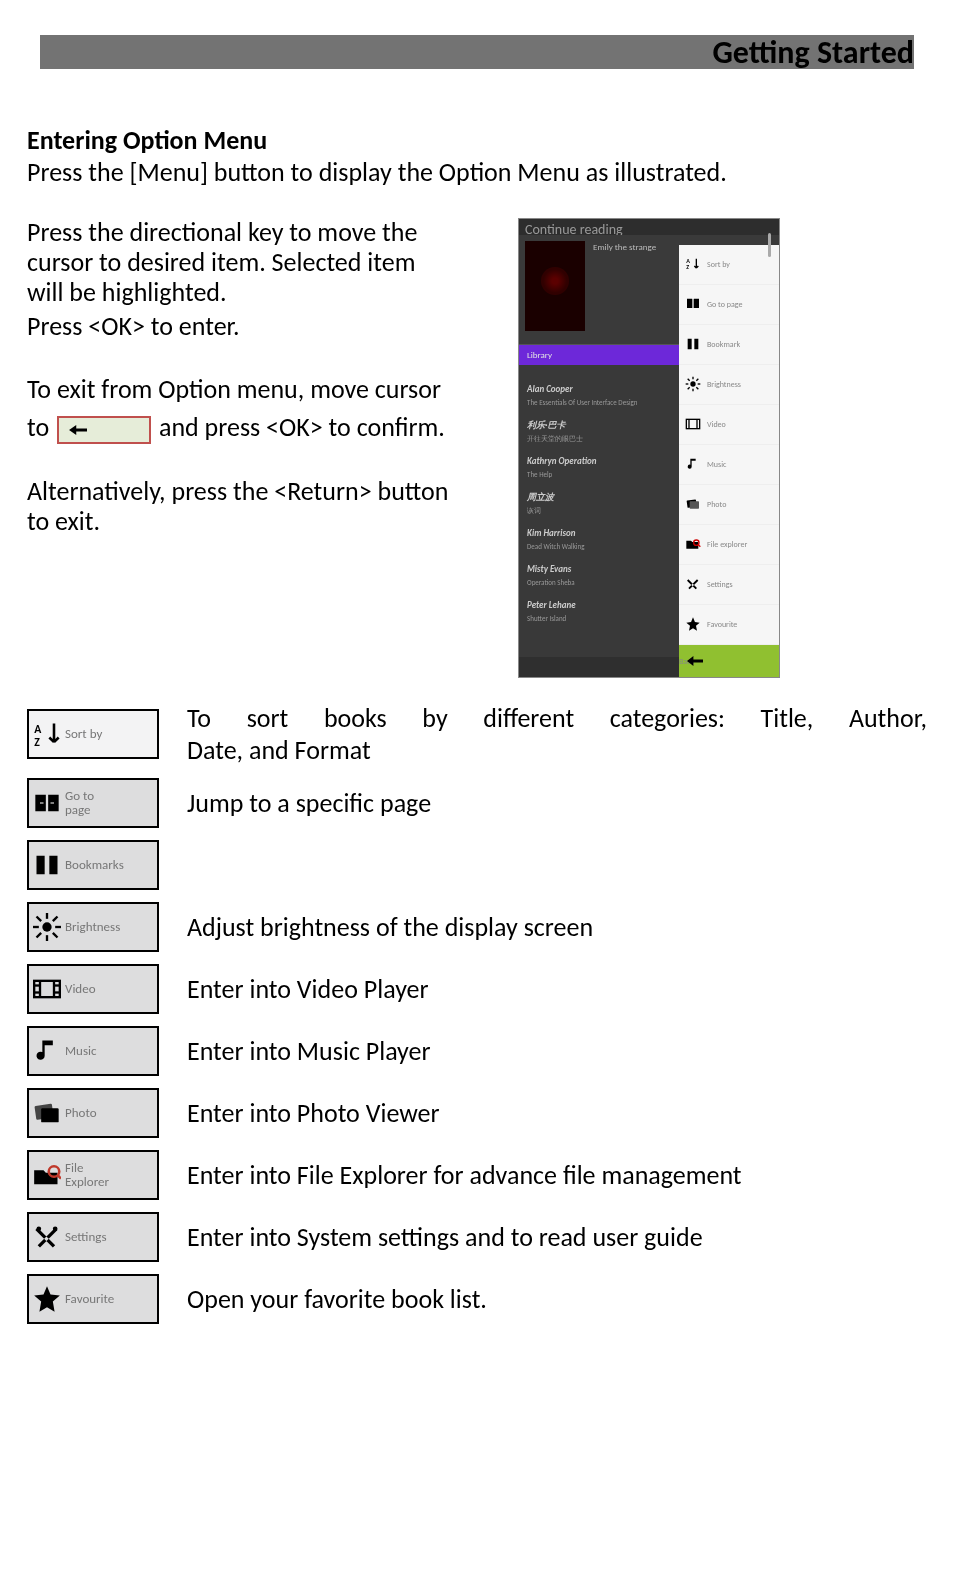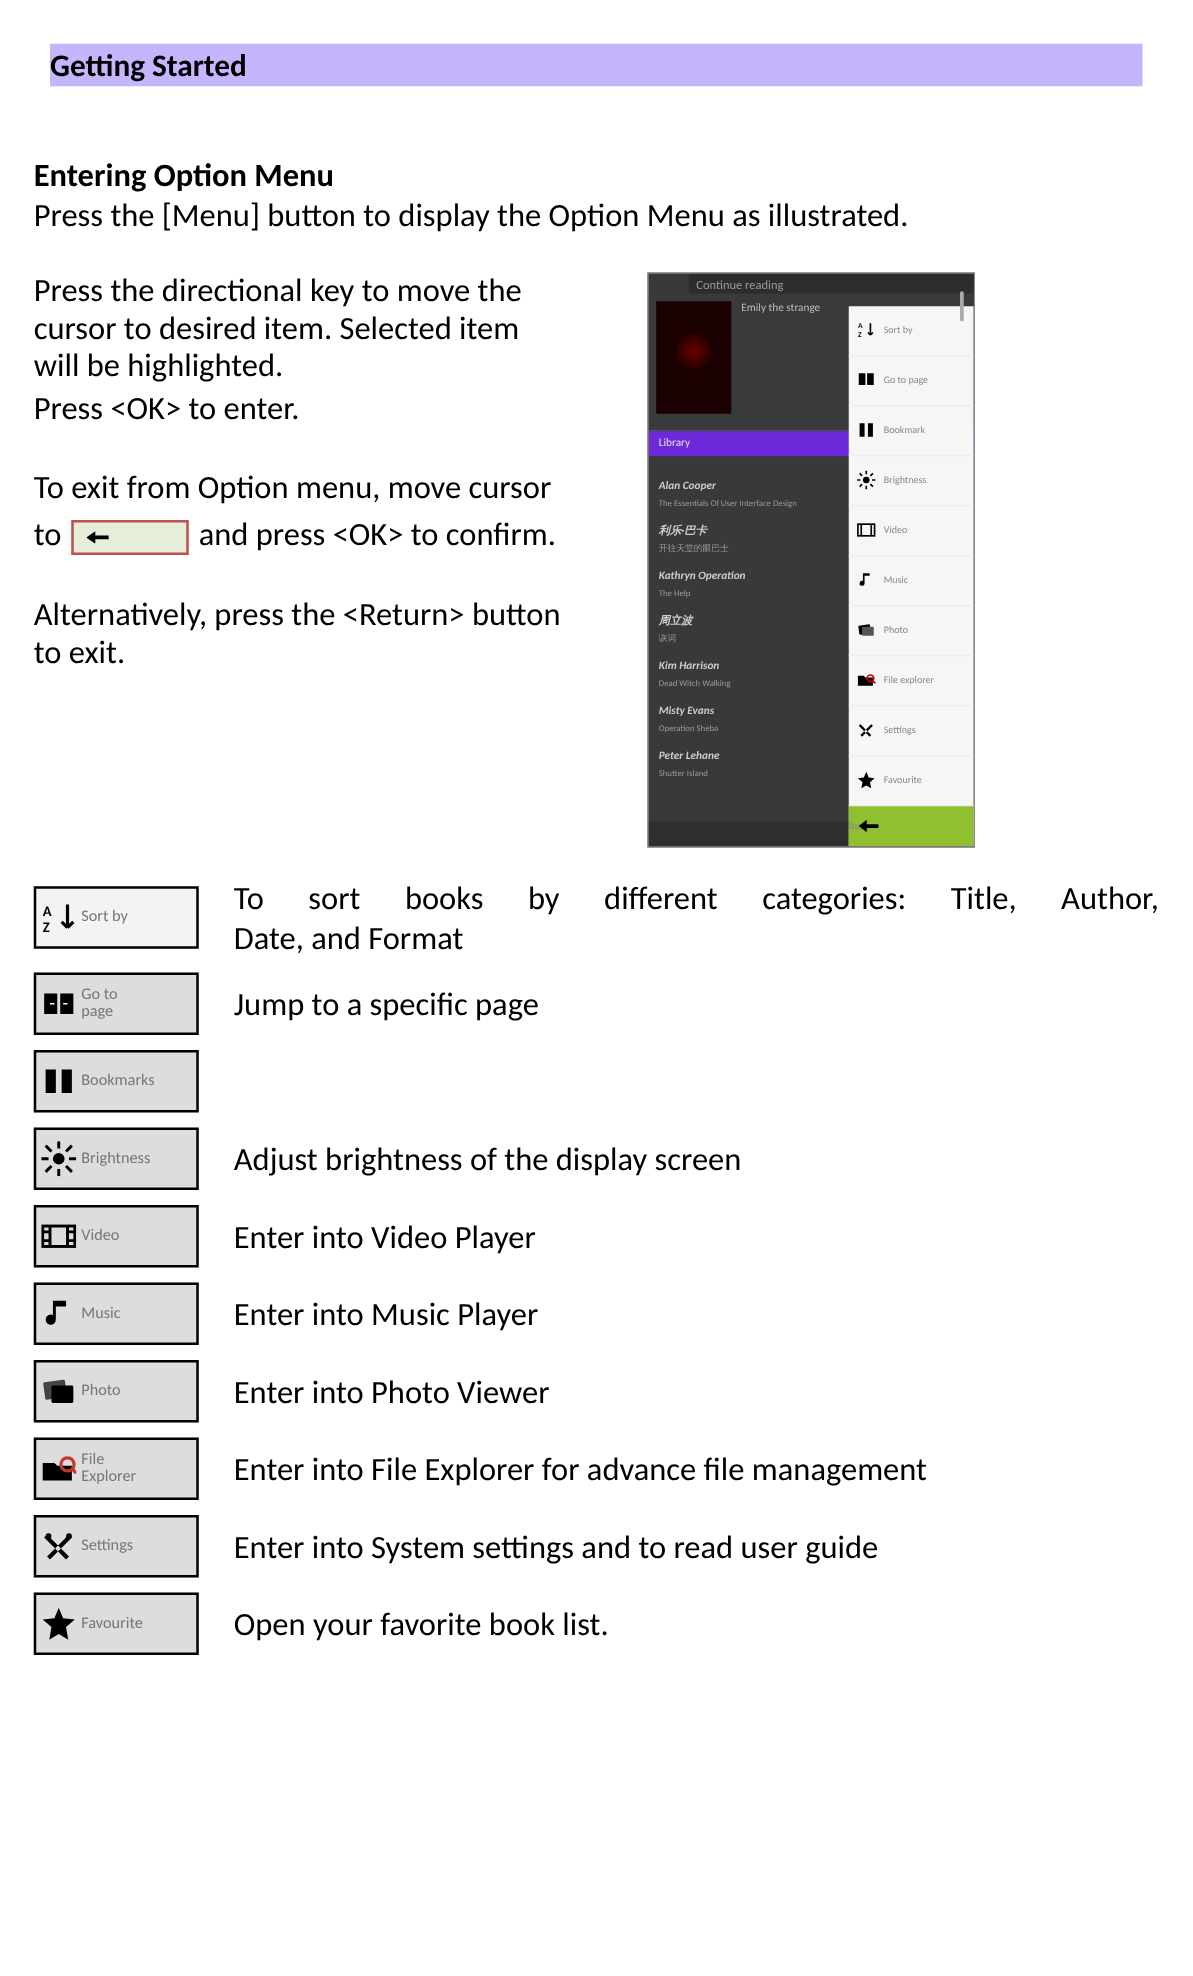--- a/index.html
+++ b/index.html
@@ -6,28 +6,28 @@
   body {
     width: 954px;
     height: 1581px;
     background: #fff;
     font-family: "Calibri", Arial, sans-serif;
     color: #000;
     padding: 35px 20px;
     font-size: 24px;
   }
   .header-bar {
-    background: #c4b5fd;
+    background: #737373;
     height: 34px;
     margin: 0 20px 55px 20px;
     display: flex;
     align-items: center;
-    justify-content: flex-start;
+    justify-content: flex-end;
     font-weight: bold;
-    font-size: 25px;
+    font-size: 32px;
   }
   .body-content {
     padding: 0 7px;
   }
   .section-heading {
     font-weight: bold;
     font-size: 26px;
     margin-bottom: 2px;
   }
   .para {
@@ -87,23 +87,22 @@
     position: absolute;
     inset: 0;
     background: #393939;
   }
   .ds-header {
     position: absolute;
     left: 0; right: 0; top: 0;
     height: 16px;
     background: #2d2d2d;
     color: #999;
-    font-size: 10px;
+    font-size: 14px;
     padding: 2px 6px;
-    margin-left: 32px;
   }
   .ds-book-row {
     position: absolute;
     left: 0; right: 0;
     padding: 4px 6px;
     border-bottom: 1px solid #555;
   }
   .ds-cont {
     top: 16px; height: 110px;
     background: #3a3a3a;

